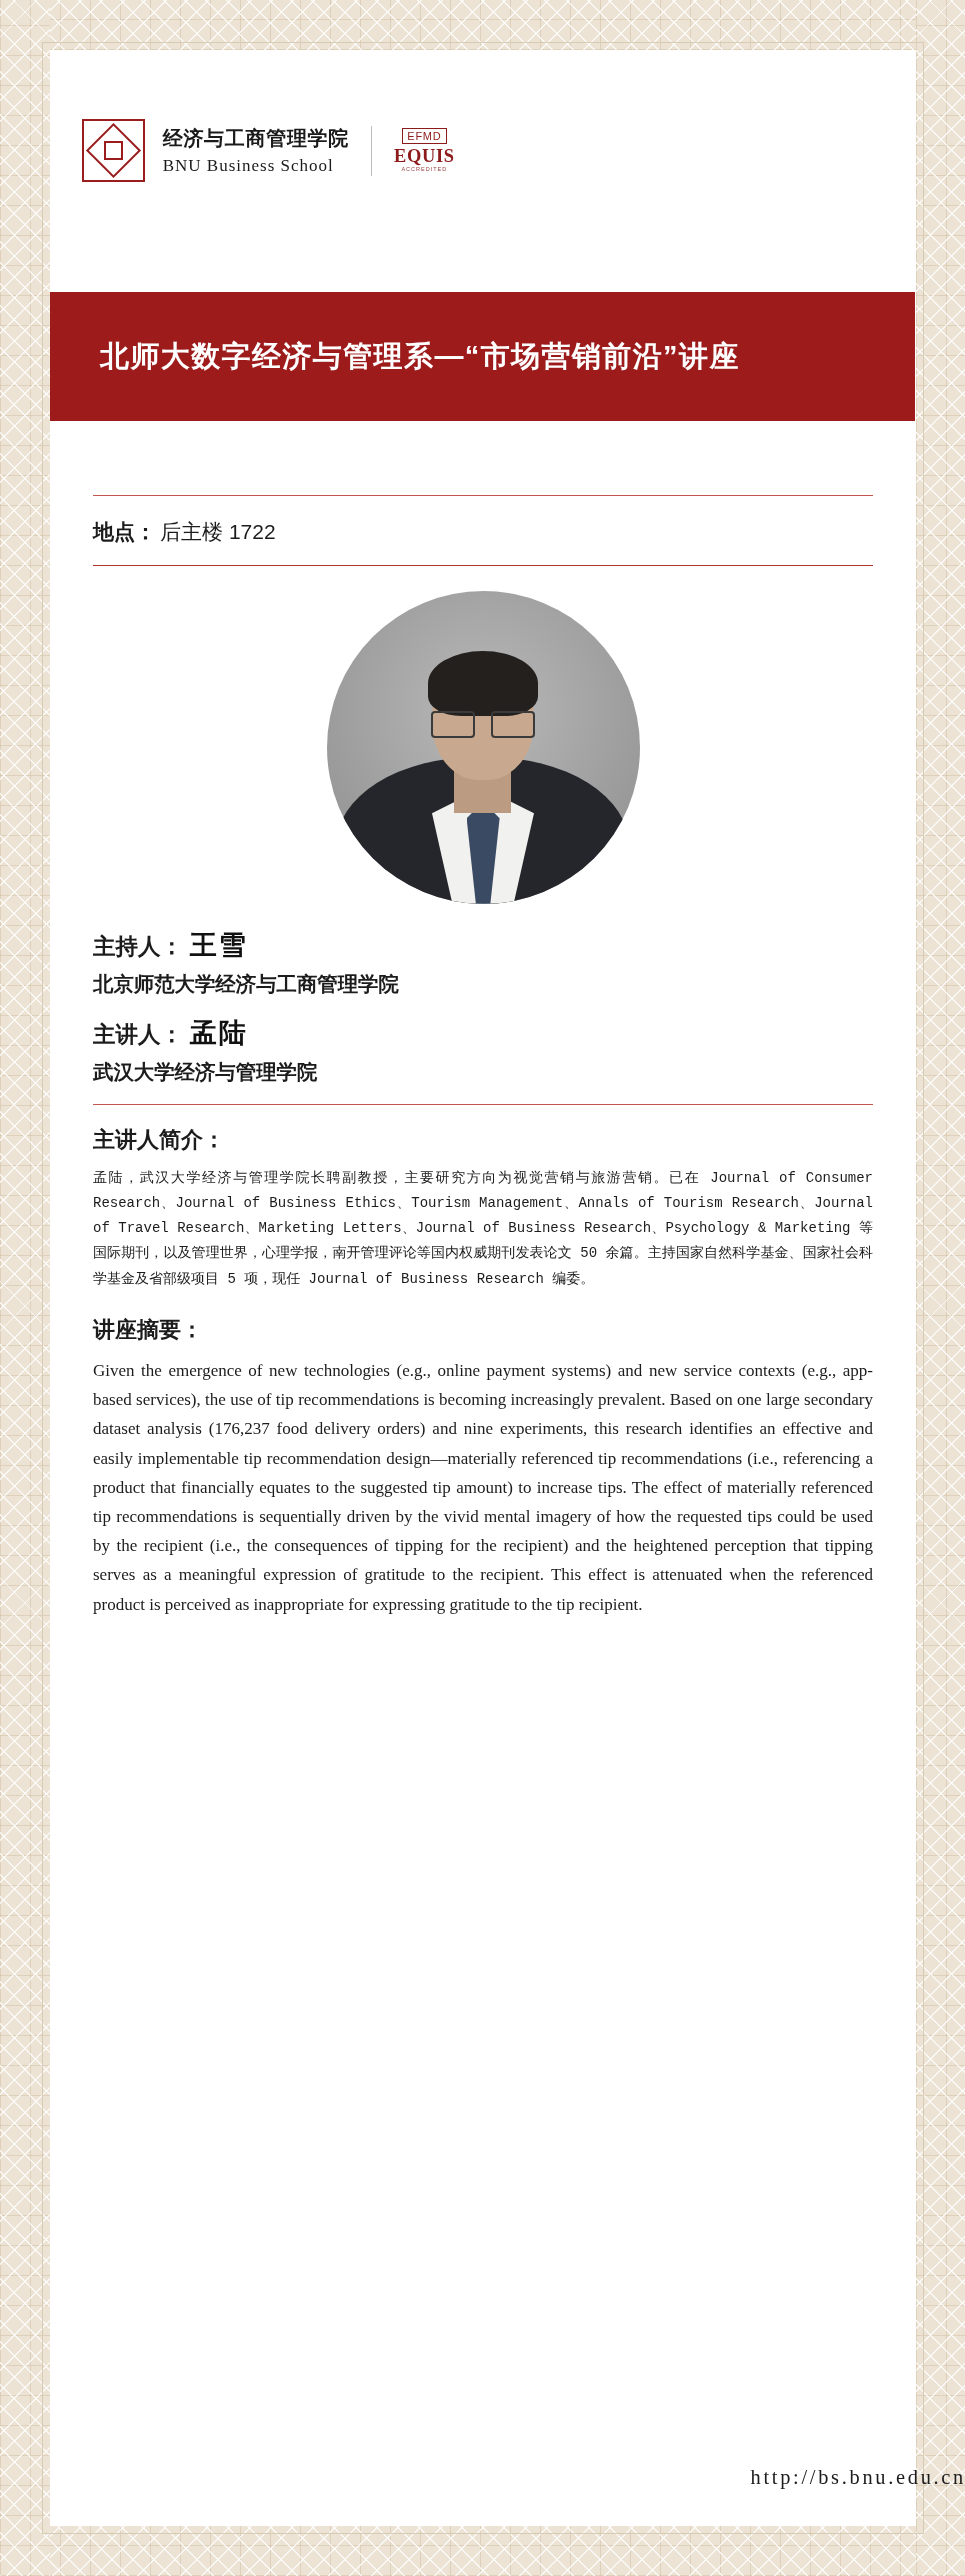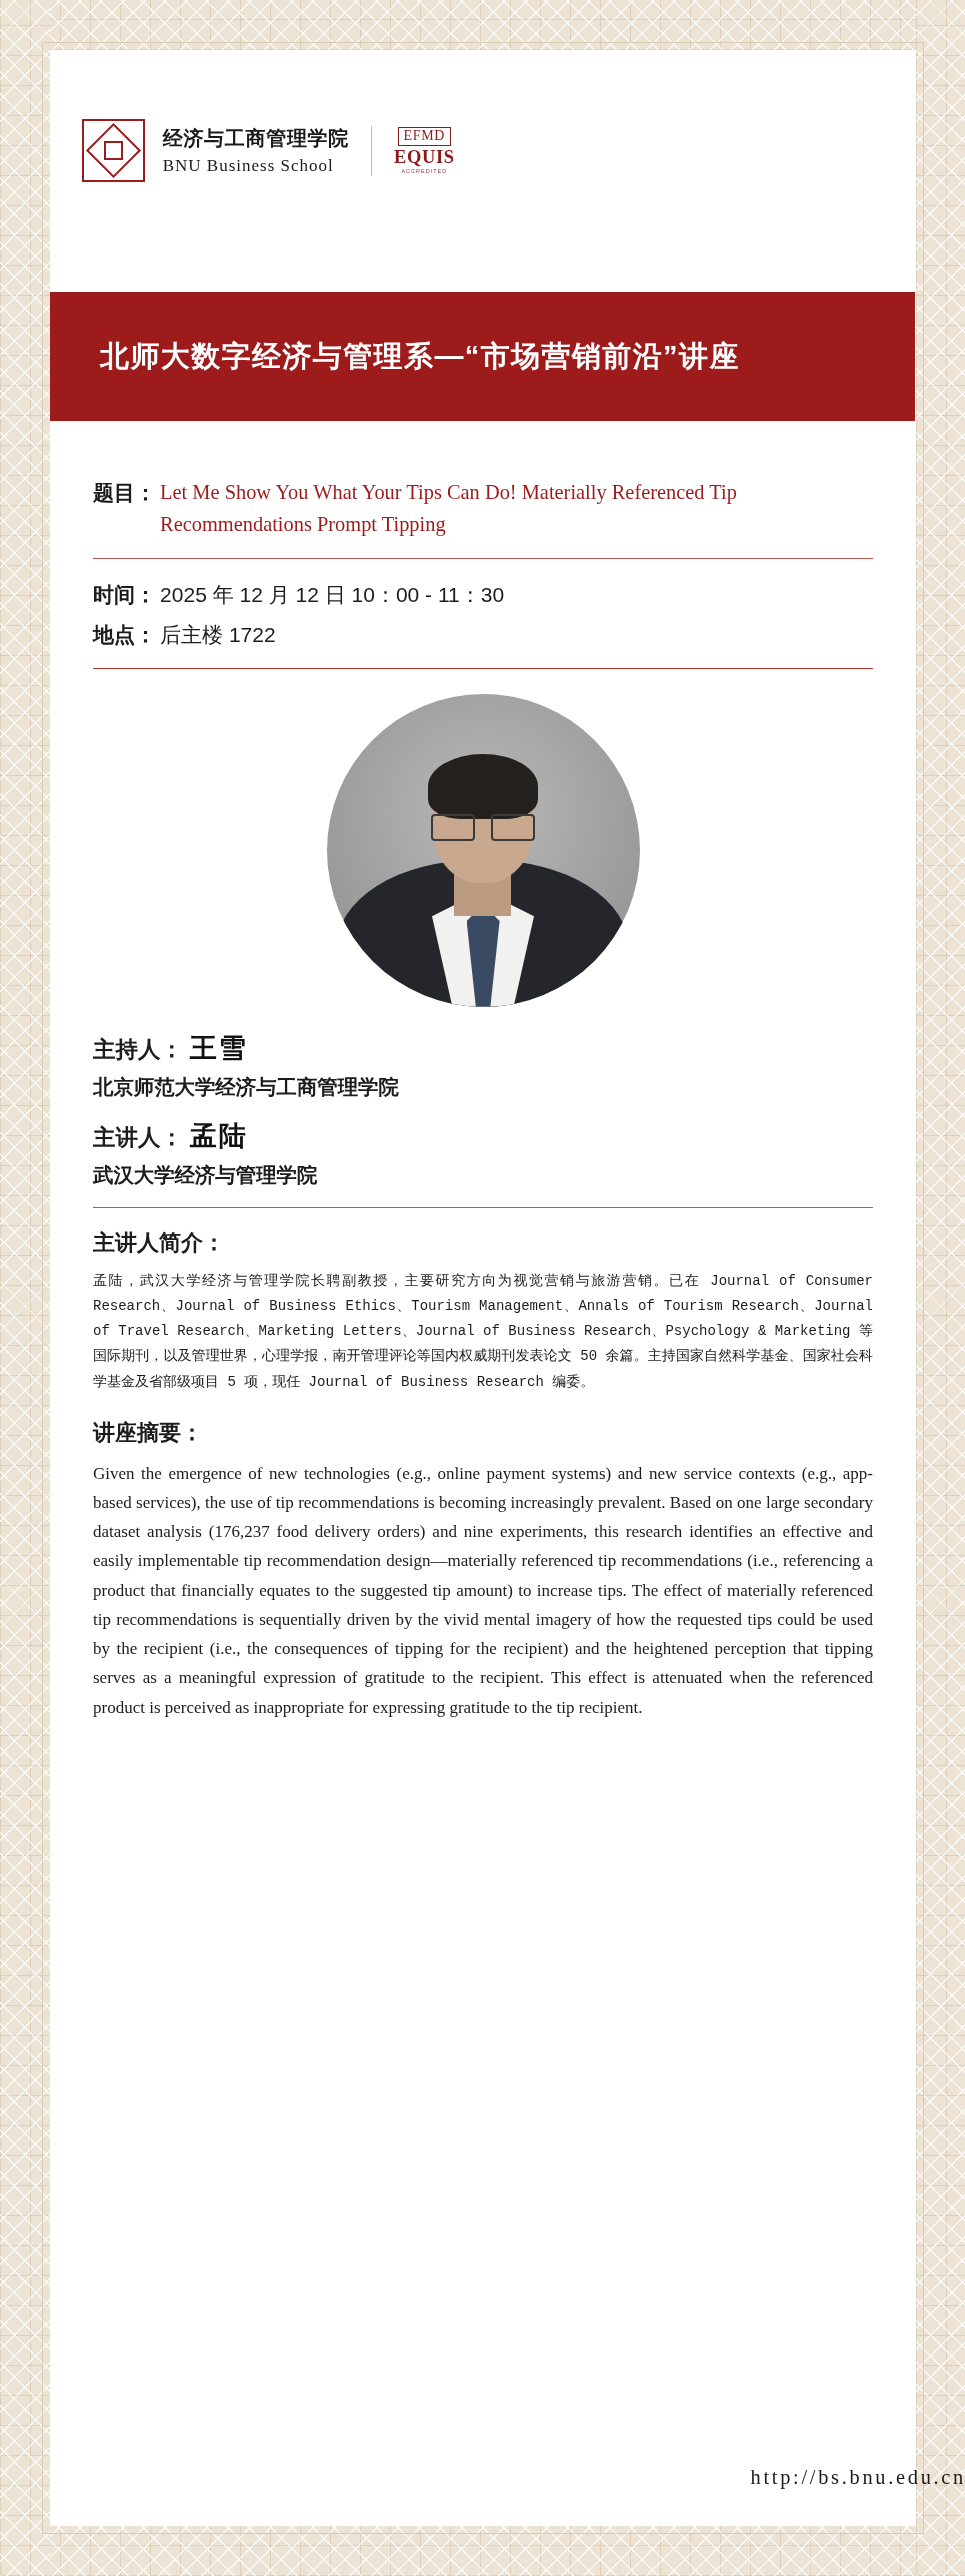--- a/index.html
+++ b/index.html
@@ -112,22 +112,22 @@
     margin: 0 4.1px;
   }
   .equis-logo {
     display: flex;
     flex-direction: column;
     align-items: center;
     color: #8e1b1b;
     line-height: 1;
   }
   .equis-top {
-    font-family: Liberation Serif, serif;
-    font-size: 14px;
+    font-family: Liberation Sans, sans-serif;
+    font-size: 11px;
     letter-spacing: 0.7px;
     border: 0.7px solid #8e1b1b;
     padding: 1.4px 4.8px;
     margin-bottom: 2.7px;
   }
   .equis-main {
     font-family: "Liberation Serif", serif;
     font-size: 18.4px;
     font-weight: bold;
     letter-spacing: 0.7px;
@@ -396,32 +396,24 @@
       <div class="equis-sub">ACCREDITED</div>
     </div>
   </div>
 
   <div class="title-banner">
     <div class="title-banner-text">北师大数字经济与管理系—“市场营销前沿”讲座</div>
   </div>
 
   <div class="content">
 
-    <div class="field-row">
-      <div class="field-label">题目：</div>
-      <div class="field-value-en">Let Me Show You What Your Tips Can Do! Materially Referenced Tip Recommendations Prompt Tipping</div>
-    </div>
 
     <div class="rule thin"></div>
 
     <div class="meta-block">
-      <div class="field-row">
-        <div class="field-label">时间：</div>
-        <div class="field-value-cn">2025 年 12 月 12 日 10：00 - 11：30</div>
-      </div>
       <div class="field-row">
         <div class="field-label">地点：</div>
         <div class="field-value-cn">后主楼 1722</div>
       </div>
     </div>
 
     <div class="rule"></div>
 
     <div class="portrait-wrap">
       <div class="portrait">

